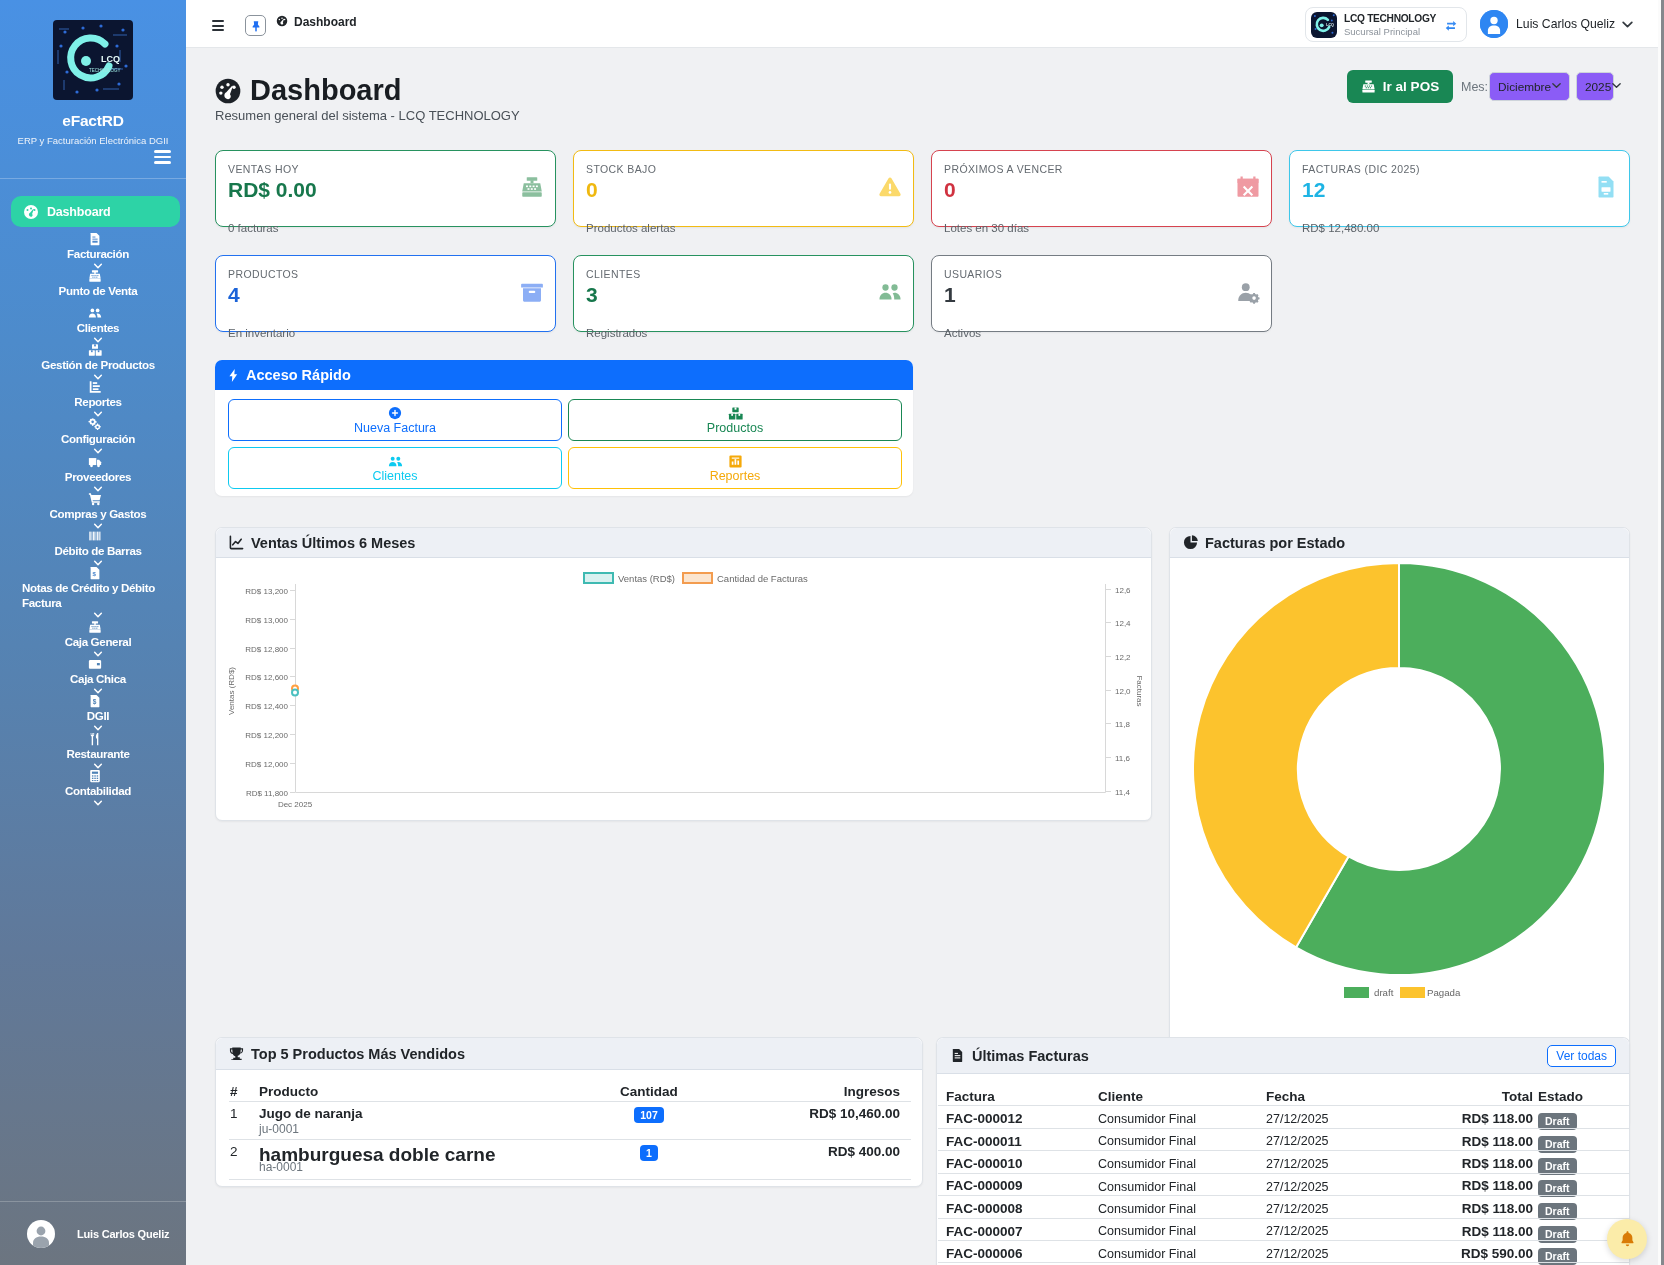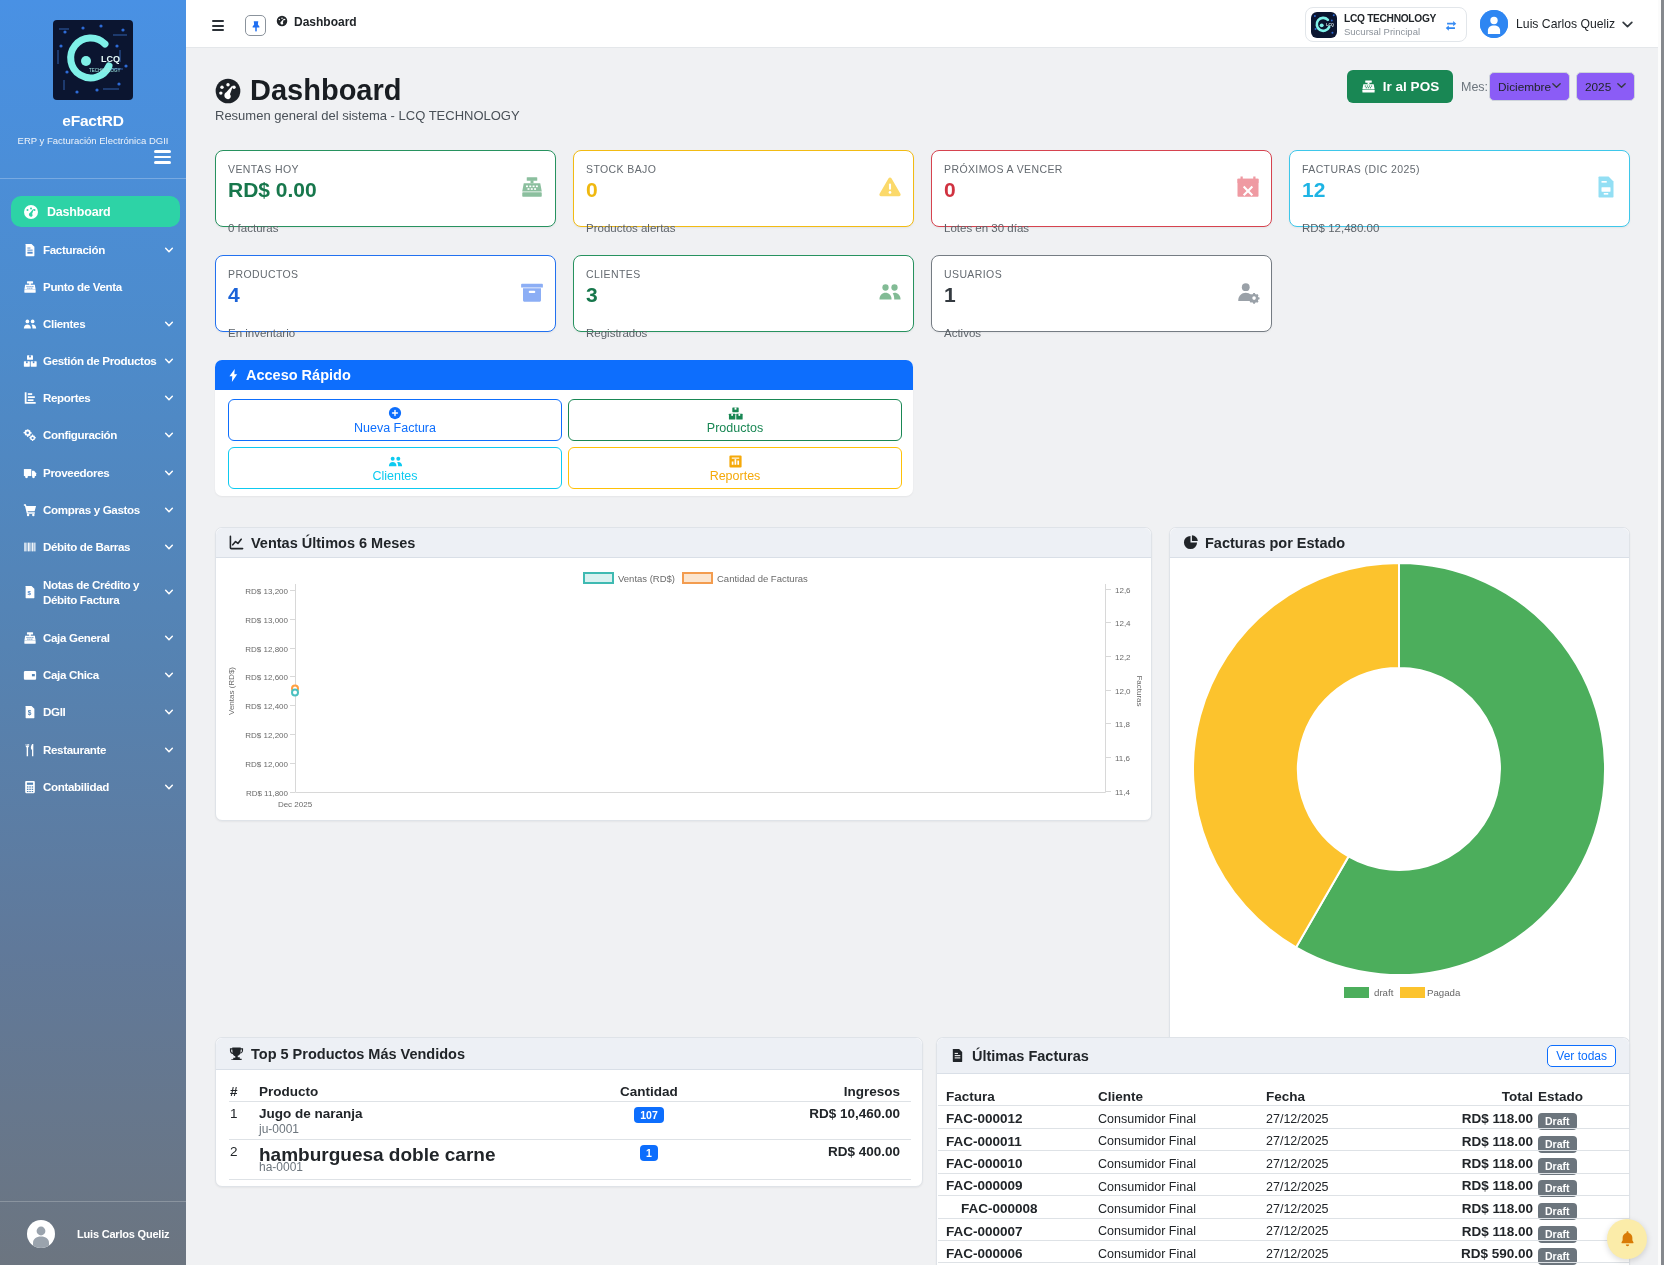--- a/index.html
+++ b/index.html
@@ -11,21 +11,21 @@
 #sidebar{position:absolute;left:0;top:0;width:186px;height:1265px;
  background:linear-gradient(180deg,#4991e4 0%,#4d8bcb 27%,#5583b3 51%,#60799a 75%,#6c7580 100%);
  color:#fff;z-index:5;}
 #sb-head{padding:20px 0 0 0;text-align:center;}
 #sb-logo{width:80px;height:80px;margin:0 auto;border-radius:4px;overflow:hidden;}
 #sb-title{font-size:15.5px;font-weight:bold;margin-top:12px;letter-spacing:-0.2px;}
 #sb-sub{font-size:9.5px;margin-top:5px;color:#eef3fa;}
 #sb-burger{position:absolute;top:147px;right:15px;width:17px;cursor:pointer;}
 #sb-burger div{height:2.4px;background:#fff;border-radius:2px;margin:3.2px 0;}
 #sb-div{position:absolute;top:178px;left:0;width:186px;border-top:1px solid rgba(255,255,255,.25);}
-.sb-item{position:absolute;left:0;width:186px;height:37px;display:flex;align-items:center;padding:0 12px 0 22px;font-size:11.6px;letter-spacing:-0.35px;font-weight:bold;color:#fff;}
+.sb-item{position:absolute;left:0;width:186px;height:37px;display:flex;align-items:center;padding:0 12px 0 22px;font-size:11.6px;letter-spacing:-0.35px;font-weight:bold;color:#fff;flex-direction:column;}
 .sb-item .ic{width:15px;height:15px;margin-right:6px;flex:none;display:flex;align-items:center;justify-content:center;}
 .sb-item .ic svg{width:14px;height:14px;fill:#fff;}
 .sb-item .lbl{flex:1;line-height:1.3;white-space:nowrap;}
 .sb-item .chev{width:10px;height:10px;flex:none;}
 #sb-active{position:absolute;left:11px;top:196px;width:169px;height:31px;background:#2dd3a6;border-radius:10px;display:flex;align-items:center;padding:0 12px;font-size:12.5px;letter-spacing:-0.2px;font-weight:bold;color:#fff;}
 #sb-active .ic{width:16px;height:16px;margin-right:8px;display:flex;align-items:center;}
 #sb-user{position:absolute;left:0;top:1201px;width:186px;height:64px;border-top:1px solid rgba(255,255,255,.22);display:flex;align-items:center;padding:0 12px 0 27px;}
 #sb-user .av{width:28px;height:28px;border-radius:50%;background:#fff;margin-right:22px;position:relative;overflow:hidden;flex:none;}
 #sb-user .nm{font-size:11px;letter-spacing:-0.2px;font-weight:bold;color:#fff;white-space:nowrap;}
 
@@ -42,21 +42,21 @@
 #tb-user{position:absolute;right:30px;top:10px;display:flex;align-items:center;}
 #tb-user .av{width:28px;height:28px;border-radius:50%;background:#2e86f2;display:flex;align-items:center;justify-content:center;}
 #tb-user .nm{font-size:12.2px;color:#212529;margin:0 6px 0 8px;}
 
 #pg-title{position:absolute;left:215px;top:74px;font-size:29px;font-weight:bold;color:#191d22;display:flex;align-items:center;gap:9px;}
 #pg-sub{position:absolute;left:215px;top:108px;font-size:13px;color:#495057;}
 #btn-pos{position:absolute;left:1347px;top:70px;width:106px;height:33px;background:#198754;border-radius:6px;color:#fff;font-size:13.5px;font-weight:bold;display:flex;align-items:center;justify-content:center;gap:7px;}
 #mes-lbl{position:absolute;left:1461px;top:80px;font-size:12.5px;color:#6c757d;}
 .sel{position:absolute;top:72px;height:29px;border:1px solid #ced4da;border-radius:5px;background:#8b5cf6;font-size:11.8px;color:#212529;display:flex;align-items:center;padding:0 7px 0 8px;}
 #sel-mes{left:1489px;width:81px;}
-#sel-yr{left:1576px;width:59px;}
+#sel-yr{left:1576px;width:38px;}
 .sel .cv{margin-left:auto;}
 
 .scard{position:absolute;width:341px;height:77px;background:#fff;border-radius:8px;padding:12px 12px;box-shadow:0 1px 2px rgba(0,0,0,.05);}
 .scard .lab{font-size:10.5px;color:#646a70;letter-spacing:.4px;}
 .scard .num{font-size:21px;font-weight:bold;margin-top:3px;}
 .scard .sub{font-size:11.5px;color:#5d6369;margin-top:20px;}
 .scard .ico{position:absolute;right:11px;top:50%;transform:translateY(-50%);}
 
 .card{position:absolute;background:#fff;border:1px solid #dfe3e8;border-radius:7px;box-shadow:0 1px 2px rgba(0,0,0,.05);}
 .chead{height:30px;background:#edf0f5;border-bottom:1px solid #d9dfe7;border-radius:7px 7px 0 0;display:flex;align-items:center;padding:0 13px;font-size:14.5px;font-weight:bold;color:#212529;gap:7px;}
@@ -743,21 +743,21 @@
 <div class="abs" style="left:329px;top:119px;font-size:12.5px;">27/12/2025</div>
 <div class="abs" style="left:460px;top:118px;width:136px;text-align:right;font-size:13.5px;font-weight:bold;">RD$ 118.00</div>
 <div class="abs" style="left:601px;top:118px;"><span class="badge-g">Draft</span></div>
 <div class="abs" style="left:1px;top:135px;width:692px;border-top:1px solid #dee2e6;"></div>
 <div class="abs" style="left:9px;top:140px;font-size:13.5px;font-weight:bold;">FAC-000009</div>
 <div class="abs" style="left:161px;top:142px;font-size:12.5px;color:#212529;">Consumidor Final</div>
 <div class="abs" style="left:329px;top:142px;font-size:12.5px;">27/12/2025</div>
 <div class="abs" style="left:460px;top:140px;width:136px;text-align:right;font-size:13.5px;font-weight:bold;">RD$ 118.00</div>
 <div class="abs" style="left:601px;top:140px;"><span class="badge-g">Draft</span></div>
 <div class="abs" style="left:1px;top:157px;width:692px;border-top:1px solid #dee2e6;"></div>
-<div class="abs" style="left:24px;top:163px;font-size:13.5px;font-weight:bold;">FAC-000008</div>
+<div class="abs" style="left:9px;top:163px;font-size:13.5px;font-weight:bold;">FAC-000008</div>
 <div class="abs" style="left:161px;top:164px;font-size:12.5px;color:#212529;">Consumidor Final</div>
 <div class="abs" style="left:329px;top:164px;font-size:12.5px;">27/12/2025</div>
 <div class="abs" style="left:460px;top:163px;width:136px;text-align:right;font-size:13.5px;font-weight:bold;">RD$ 118.00</div>
 <div class="abs" style="left:601px;top:163px;"><span class="badge-g">Draft</span></div>
 <div class="abs" style="left:1px;top:180px;width:692px;border-top:1px solid #dee2e6;"></div>
 <div class="abs" style="left:9px;top:186px;font-size:13.5px;font-weight:bold;">FAC-000007</div>
 <div class="abs" style="left:161px;top:186px;font-size:12.5px;color:#212529;">Consumidor Final</div>
 <div class="abs" style="left:329px;top:186px;font-size:12.5px;">27/12/2025</div>
 <div class="abs" style="left:460px;top:186px;width:136px;text-align:right;font-size:13.5px;font-weight:bold;">RD$ 118.00</div>
 <div class="abs" style="left:601px;top:186px;"><span class="badge-g">Draft</span></div>

